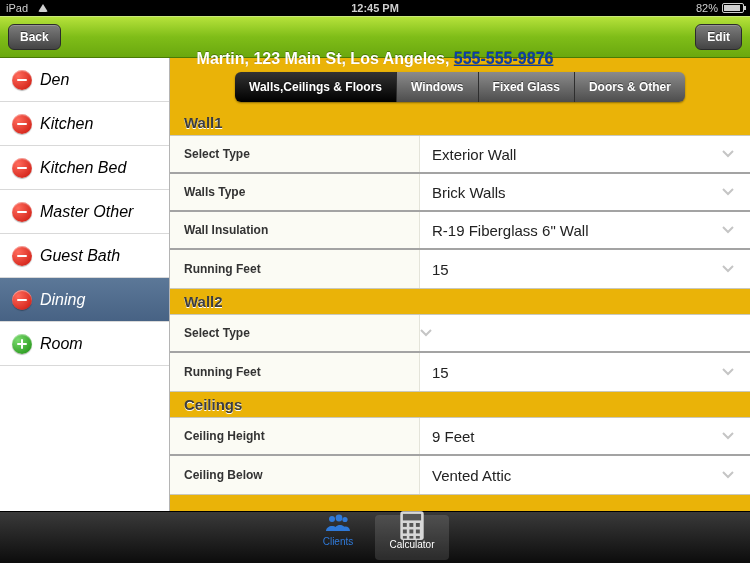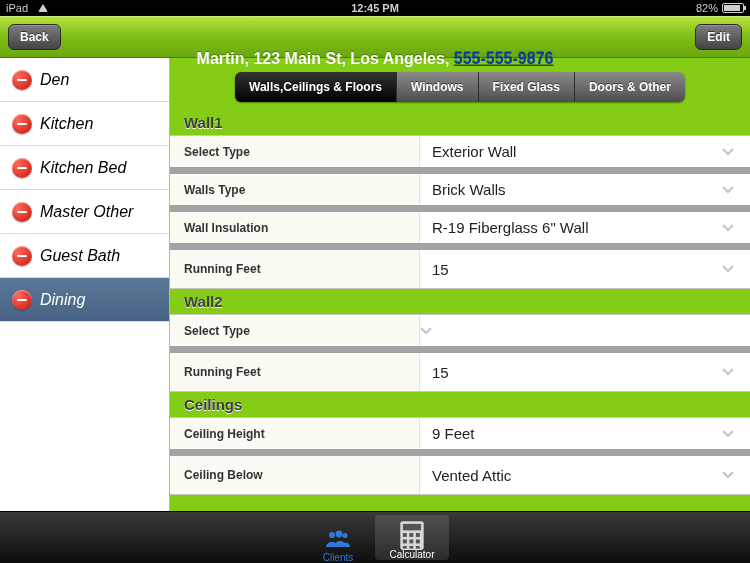--- a/index.html
+++ b/index.html
@@ -33,40 +33,40 @@
   .side-fill { flex: 1; }
   .icon-minus, .icon-plus { width: 20px; height: 20px; border-radius: 50%; display: inline-flex; align-items: center; justify-content: center; color: #fff; font-weight: bold; font-size: 14px; line-height: 1; flex-shrink: 0; }
   .icon-minus { background: radial-gradient(circle at 30% 30%, #ff6a5b, #c9130a); box-shadow: inset 0 1px 1px rgba(255,255,255,.5), 0 1px 1px rgba(0,0,0,.3); }
   .icon-minus::before { content: ""; width: 10px; height: 2px; background: #fff; border-radius: 1px; }
   .icon-plus { background: radial-gradient(circle at 30% 30%, #7adb6e, #188b0c); box-shadow: inset 0 1px 1px rgba(255,255,255,.5), 0 1px 1px rgba(0,0,0,.3); position: relative; }
   .icon-plus::before, .icon-plus::after { content: ""; position: absolute; background: #fff; border-radius: 1px; }
   .icon-plus::before { width: 10px; height: 2px; }
   .icon-plus::after { width: 2px; height: 10px; }
 
   
-  .main { flex: 1; background: #84cc16; overflow: hidden; display: flex; flex-direction: column; }
+  .main { flex: 1; background: #eab308; overflow: hidden; display: flex; flex-direction: column; }
   .seg-row { display: flex; justify-content: center; padding: 14px 0 8px; }
   .seg { display: flex; border-radius: 6px; overflow: hidden; box-shadow: 0 1px 2px rgba(0,0,0,.4); }
   .seg button { border: none; padding: 8px 14px; font-size: 12px; font-weight: bold; color: #fff; background: linear-gradient(to bottom, #8b8b8b, #4d4d4d); border-right: 1px solid #2e2e2e; text-shadow: 0 -1px 0 rgba(0,0,0,.5); cursor: pointer; }
   .seg button:last-child { border-right: none; }
   .seg button.active { background: linear-gradient(to bottom, #333, #000); }
 
   .section-header { padding: 4px 14px 4px; color: #3d3d3d; font-weight: bold; font-size: 15px; text-shadow: 0 1px 0 #fff; }
   .form-rows { border-top: 1px solid #c8c8be; border-bottom: 1px solid #c8c8be; background: #fff; }
-  .form-row { display: flex; align-items: center; height: 38px; border-bottom: 7px solid #a3a3a3; }
+  .form-row { display: flex; align-items: center; height: 38px; border-bottom: 2px solid #a3a3a3; }
   .form-row:last-child { border-bottom: none; }
   .form-row .lbl { width: 250px; padding-left: 14px; font-size: 12px; font-weight: bold; color: #333; background: #fbfbf4; height: 100%; display: flex; align-items: center; border-right: 1px solid #e4e4da; }
   .form-row .val { flex: 1; padding: 0 12px; font-size: 15px; color: #222; display: flex; align-items: center; }
   .form-row .chev { width: 28px; color: #c9c9c9; font-size: 12px; }
   .chev svg { width: 12px; height: 8px; }
   .chev svg path { stroke: #c5c5c5; stroke-width: 2; fill: none; }
 
   
   .tabbar { height: 52px; background: linear-gradient(to bottom, #3a3a3a, #0c0c0c); display: flex; justify-content: center; align-items: stretch; border-top: 1px solid #000; }
-  .tab { width: 74px; display: flex; flex-direction: column; align-items: center; justify-content: flex-end; color: #8e8e8e; font-size: 10px; gap: 2px; cursor: pointer; }
+  .tab { width: 74px; display: flex; flex-direction: column; align-items: center; justify-content: flex-start; color: #8e8e8e; font-size: 10px; gap: 2px; cursor: pointer; }
   .tab.active { color: #fff; background: rgba(255,255,255,.12); border-radius: 4px; margin: 3px 0; }
   .tab .ticon { width: 26px; height: 22px; display: flex; align-items: center; justify-content: center; }
   .tab.clients { color: #2f79d8; }
   .tab.clients .tlabel { color: #2f79d8; }
 </style>
 </head>
 <body>
 
 <div class="root">
 
@@ -112,20 +112,24 @@
           <span class="icon-minus"></span>
           <span>Master Other</span>
         </div>
         <div class="side-item">
           <span class="icon-minus"></span>
           <span>Guest Bath</span>
         </div>
         <div class="side-item selected">
           <span class="icon-minus"></span>
           <span>Dining</span>
+        </div>
+        <div class="side-item">
+          <span class="icon-plus"></span>
+          <span>Room</span>
         </div>
         <div class="side-fill"></div>
     </div>
 
     <div class="main">
       <div class="seg-row">
         <div class="seg" id="seg">
             <button class="active">Walls,Ceilings &amp; Floors</button>
             <button>Windows</button>
             <button>Fixed Glass</button>

